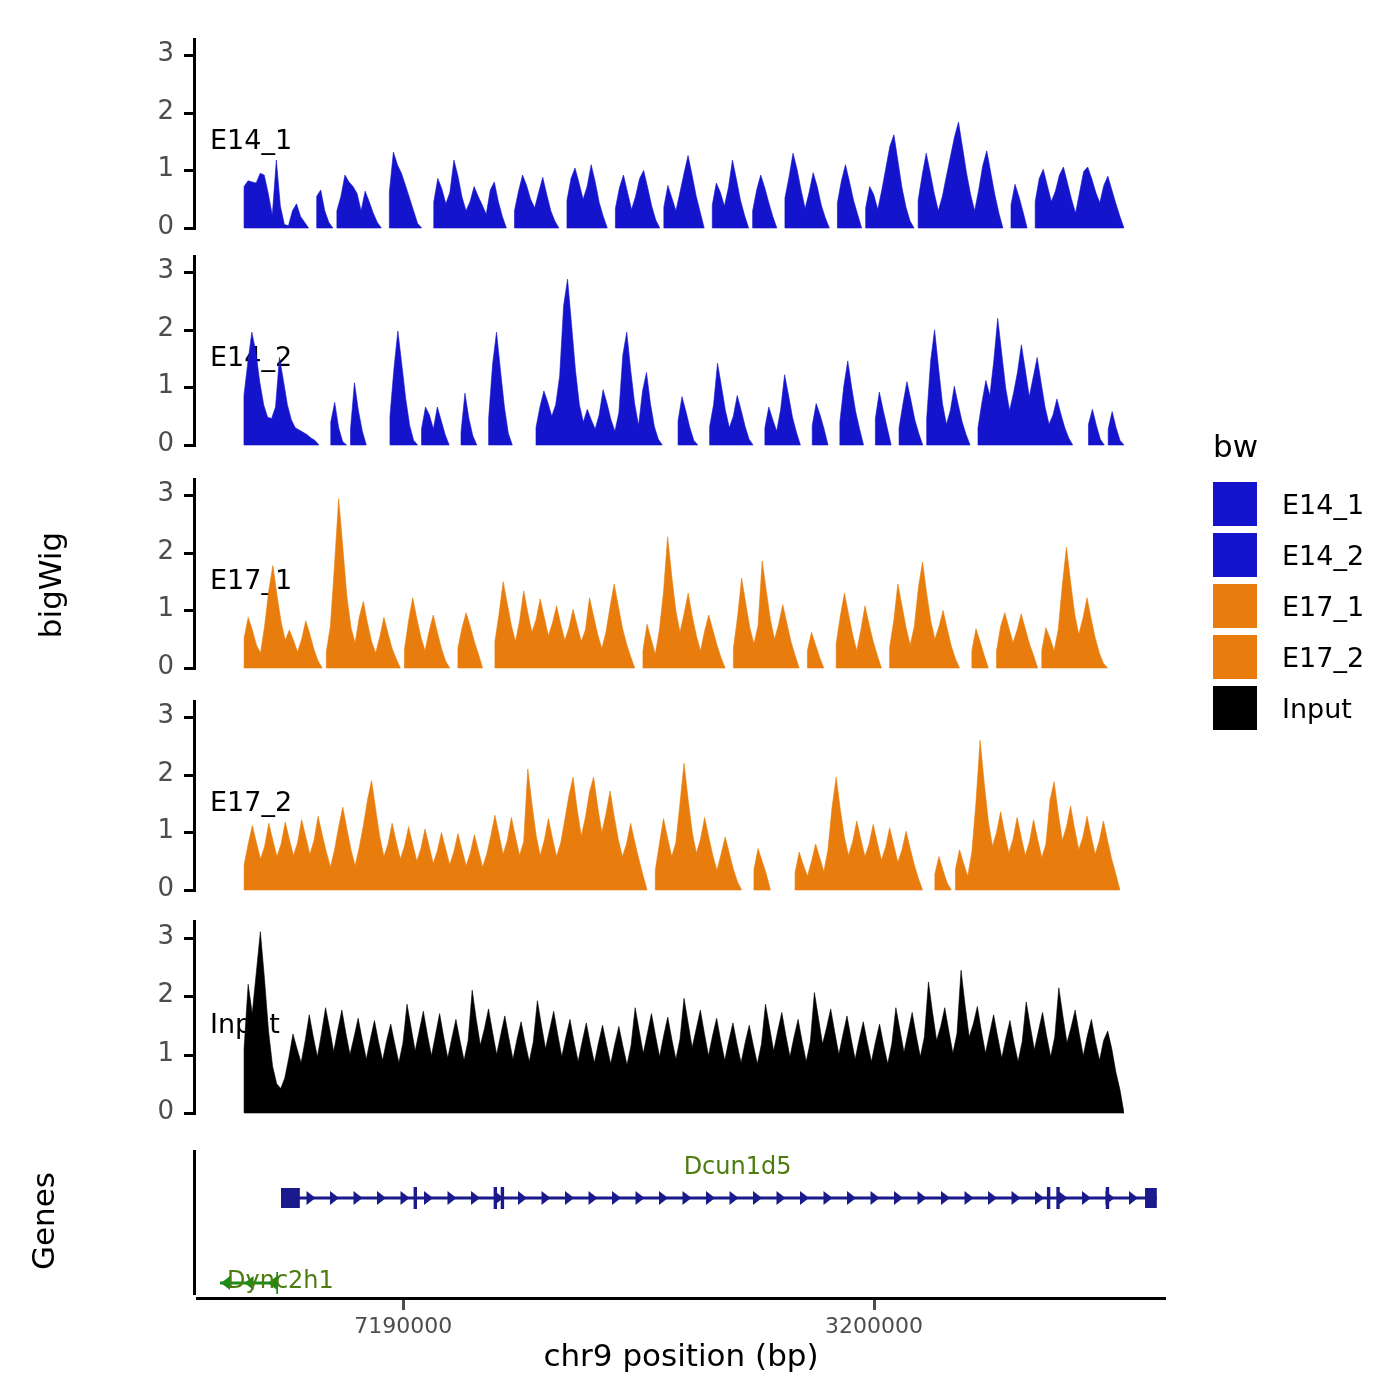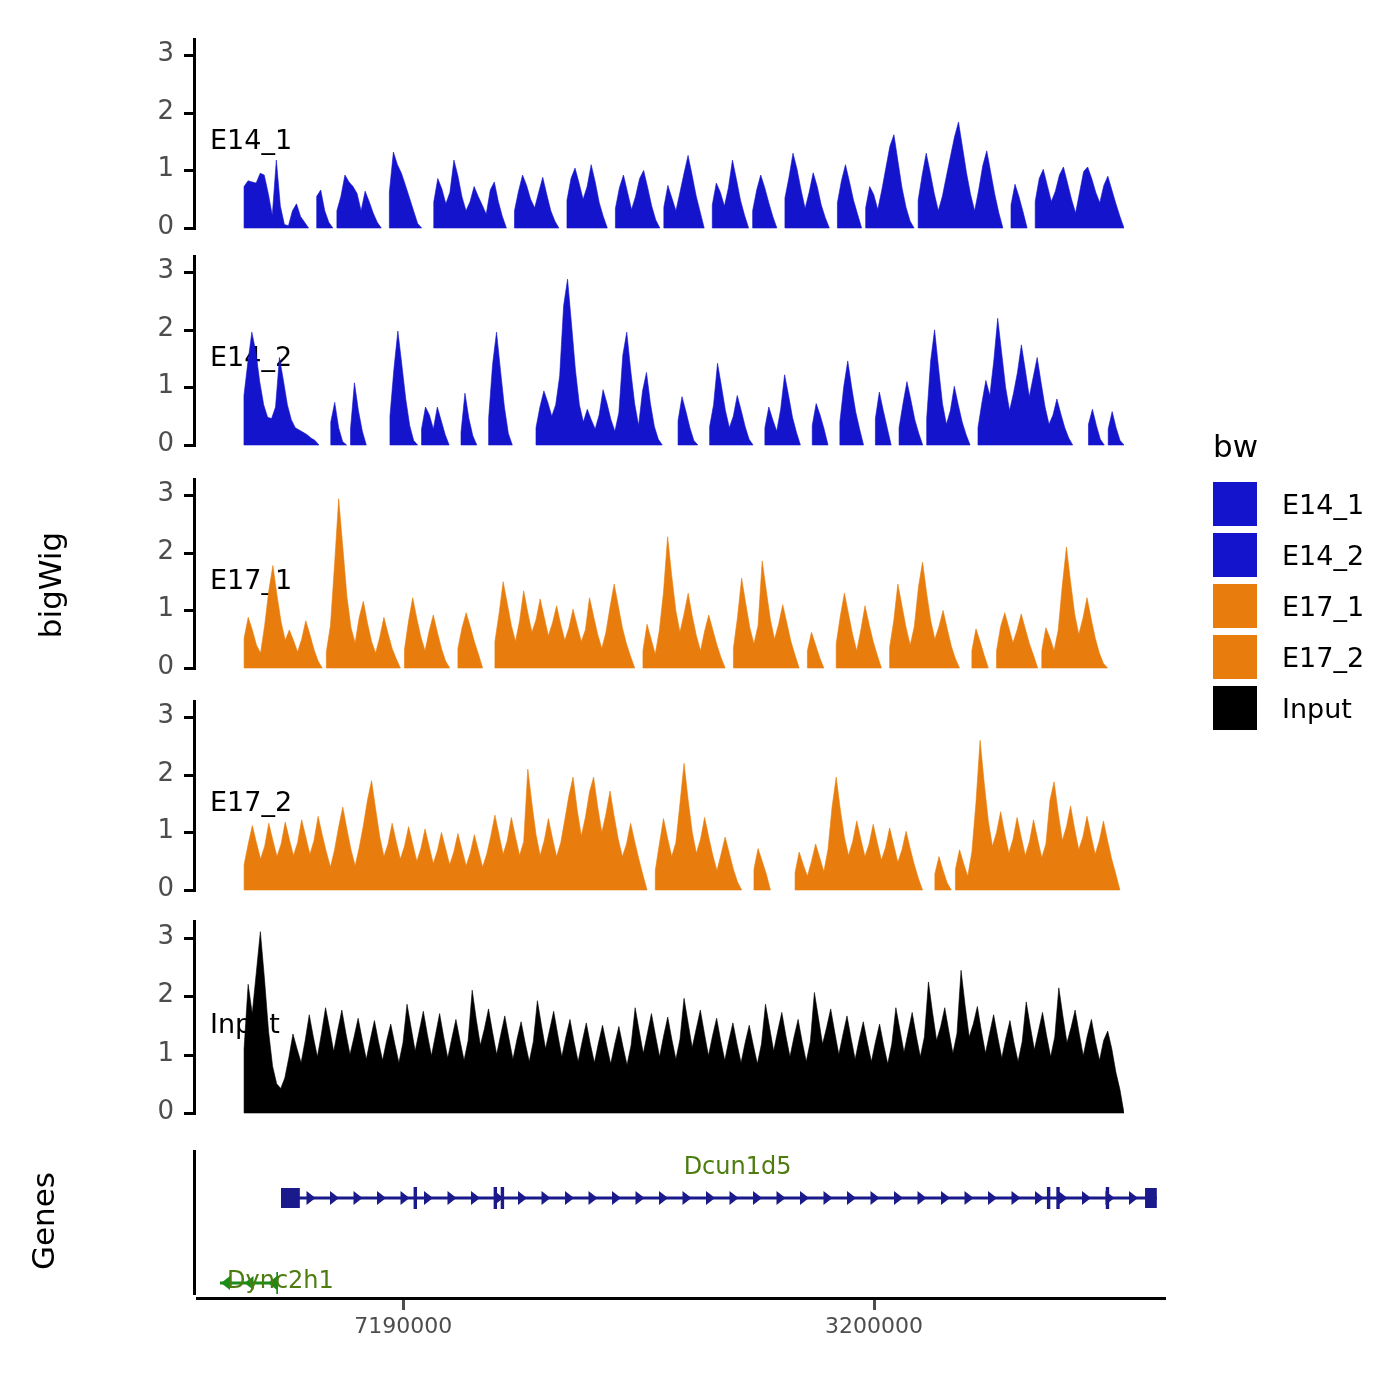--- a/index.html
+++ b/index.html
@@ -177,20 +177,21 @@
       <div class="gene-label" style="left: 227px; top: 1239px; margin-top: 27px;">Dync2h1</div>
     </div>
 
   <div class="xaxis-line" style="left:196px;top:1297px;width:970px;"></div>
   <div id="xticks">
       <div class="xtick" style="left: 402.184px; top: 1300px;"></div>
       <div class="xticklabel" style="left: 293.184px; top: 1313px; width: 220px;">7190000</div>
       <div class="xtick" style="left: 873.058px; top: 1300px;"></div>
       <div class="xticklabel" style="left: 764.058px; top: 1313px; width: 220px;">3200000</div>
     </div>
+  <div class="axis-title-x" style="left:396px;top:1337px;width:570px;">chr9 position (bp)</div>
 
   <div class="legend" style="left:1213px;top:428px;">
     <div class="legend-title">bw</div>
     <div id="legend-rows">
         <div class="legend-row">
           <div class="legend-swatch" style="background: rgb(20, 20, 204);"></div>
           <div class="legend-text">E14_1</div>
         </div>
         <div class="legend-row">
           <div class="legend-swatch" style="background: rgb(20, 20, 204);"></div>

